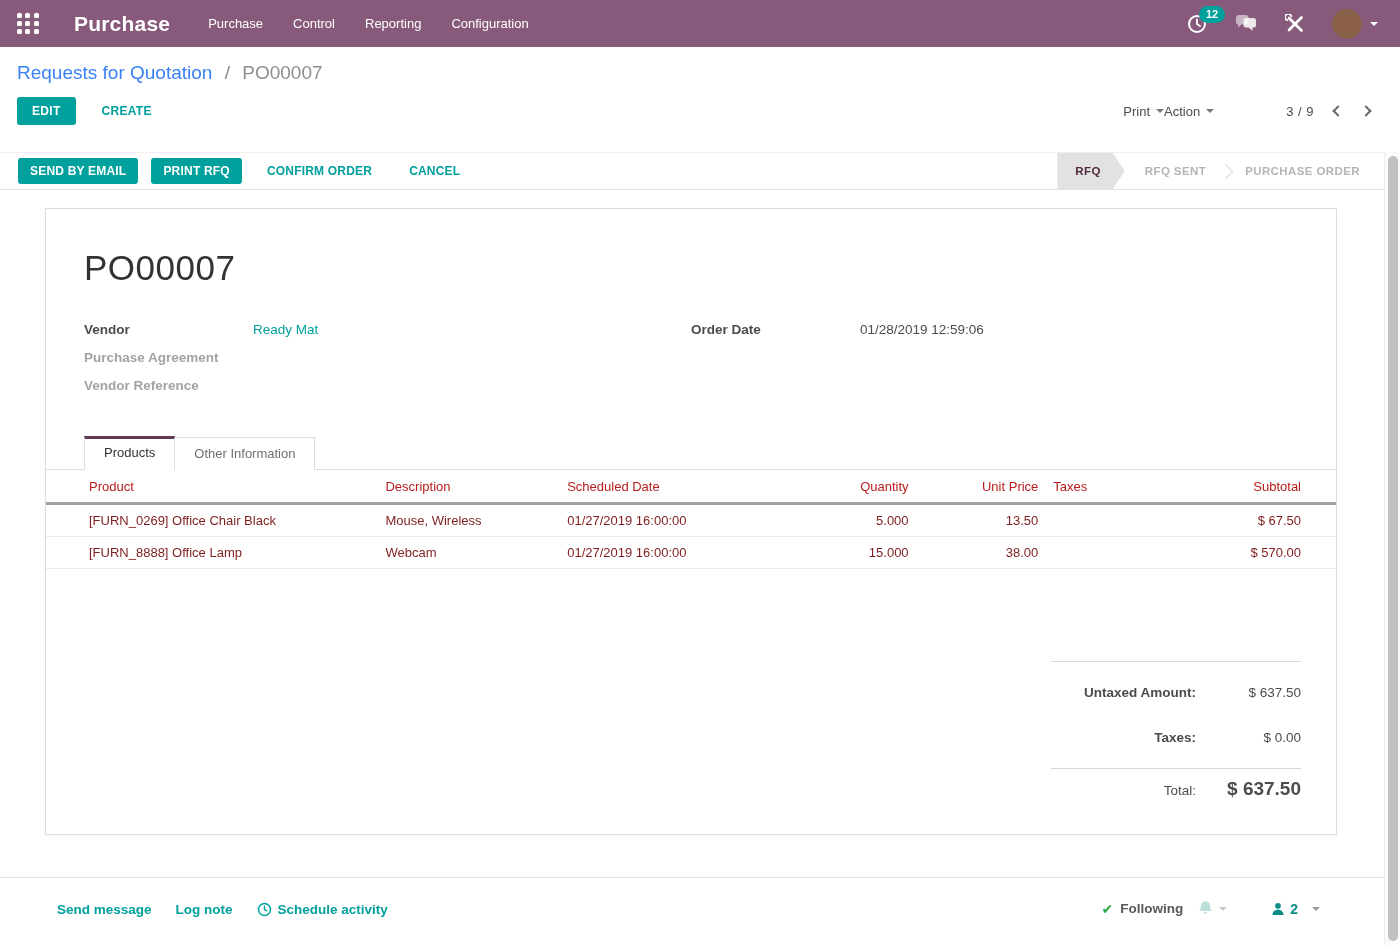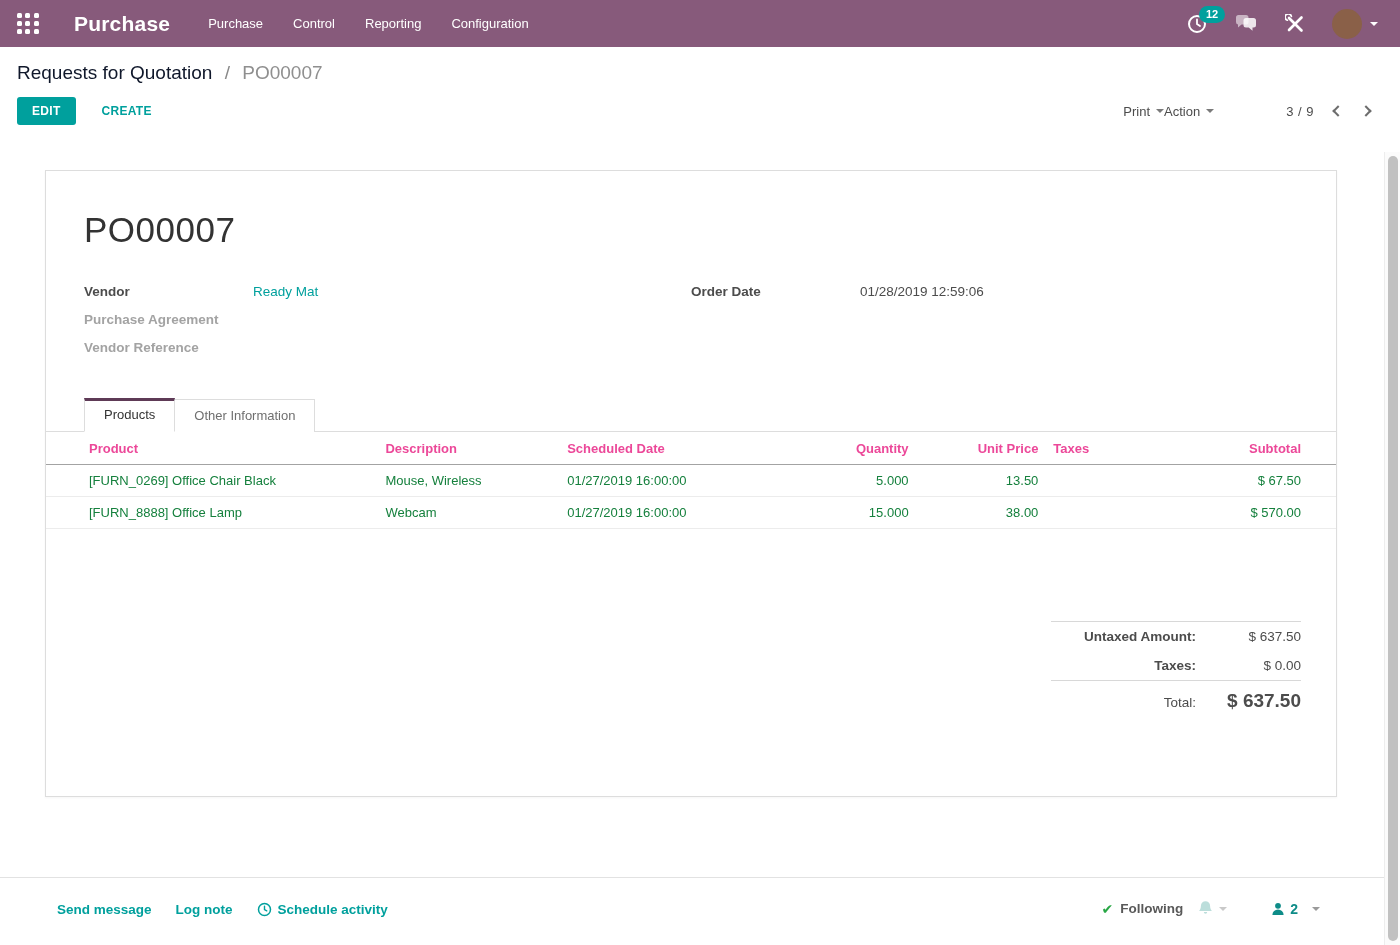--- a/index.html
+++ b/index.html
@@ -18,21 +18,21 @@
   .nav-icon { position:relative; display:flex; align-items:center; cursor:pointer; }
   .badge { position:absolute; top:-8px; left:12px; background:#00A09D; color:#fff; font-size:11px; font-weight:bold; padding:1.5px 7px; border-radius:10px; line-height:1.3; }
   .avatar-wrap { display:flex; align-items:center; gap:8px; cursor:pointer; }
   .avatar { width:30px; height:30px; border-radius:50%; background:radial-gradient(circle at 38% 32%, #ecd0a8 0%, #c59а75 35%, #8a6048 70%, #544033 100%); background-color:#8a6048; display:inline-block; }
   .caret { display:inline-block; width:0; height:0; border-left:4px solid transparent; border-right:4px solid transparent; border-top:4px solid currentColor; }
   .nav-caret { color:#fff; }
 
   
   .control-panel { height:105px; background:#fff; padding:13px 30px 0 17px; flex-shrink:0; }
   .breadcrumb { font-size:19px; line-height:26px; }
-  .breadcrumb .bc-link { color:#0f172a; cursor:pointer; }
+  .breadcrumb .bc-link { color:#3b82f6; cursor:pointer; }
   .breadcrumb .bc-sep { color:#888; margin:0 7px; }
   .breadcrumb .bc-current { color:#8f8f8f; }
   .cp-row { display:flex; align-items:center; margin-top:11px; }
   .cp-left { display:flex; align-items:center; gap:22px; }
   .btn-primary { background:#00A09D; color:#fff; font-weight:bold; font-size:12px; border:none; padding:7px 15px; border-radius:3px; cursor:pointer; letter-spacing:.3px; font-family:inherit; }
   .btn-link-strong { background:none; border:none; color:#00A09D; font-weight:bold; font-size:12px; cursor:pointer; letter-spacing:.3px; padding:7px 4px; font-family:inherit; }
   .cp-center { flex:1; display:flex; justify-content:flex-end; transform:translateX(-72px); }
   .dd-btn { display:flex; align-items:center; gap:6px; font-size:13px; color:#4c4c4c; cursor:pointer; }
   .dd-btn .caret { color:#7a7a7a; }
   .cp-right { display:flex; align-items:center; gap:20px; color:#4c4c4c; }
@@ -67,31 +67,31 @@
   .fvalue.link { color:#00A09D; cursor:pointer; }
 
   
   .tabs { display:flex; margin-top:37px; padding-left:38px; border-bottom:1px solid #ddd; align-items:flex-end; }
   .tab { font-size:13px; padding:8px 19px 9px; cursor:pointer; margin-bottom:-1px; }
   .tab.active { background:#fff; color:#333; border:1px solid #ddd; border-bottom:1px solid #fff; border-top:3px solid #5e3a56; padding-top:6px; }
   .tab.inactive { color:#6f6f6f; border-top:1px solid #ddd; border-right:1px solid #ddd; background:#fff; }
 
   
   table.lines { width:100%; border-collapse:collapse; font-size:13px; }
-  table.lines th { font-weight:bold; color:#ec4899; padding:9px 0 8px; border-bottom:1px solid #a3a3a3; }
-  table.lines td { padding:8px 0; border-bottom:1px solid #ececec; color:#15803d; }
+  table.lines th { font-weight:normal; color:#b91c1c; padding:9px 0 8px; border-bottom:3px solid #a3a3a3; }
+  table.lines td { padding:8px 0; border-bottom:1px solid #ececec; color:#7f1d1d; }
   .al { text-align:left; }
   .ar { text-align:right; }
   .pad-first { padding-left:43px !important; }
   .pad-last { padding-right:35px !important; }
 
   
   .totals-wrap { display:flex; justify-content:flex-end; padding-right:35px; margin-top:92px; }
   .totals { width:250px; border-top:1px solid #d8d8d8; font-size:13.5px; }
-  .tot-row { display:flex; justify-content:flex-end; align-items:baseline; padding:7px 0; }
+  .tot-row { display:flex; justify-content:flex-end; align-items:baseline; padding:7px 0;margin-top:16px; }
   .tot-label { font-weight:bold; color:#4c4c4c; }
   .tot-value { width:105px; text-align:right; }
   .tot-row.grand { border-top:1px solid #d8d8d8; padding-top:9px; }
   .tot-row.grand .tot-label { font-weight:normal; }
   .tot-row.grand .tot-value { font-weight:bold; font-size:19px; color:#4c4c4c; }
 
   
   .chatter { height:68px; border-top:1px solid #e2e2e2; background:#fff; padding:24px 30px 0 57px; display:flex; align-items:flex-start; }
   .chat-links { display:flex; gap:24px; align-items:center; }
   .chat-link { color:#00A09D; font-weight:bold; font-size:13.5px; cursor:pointer; display:flex; align-items:center; gap:6px; background:none; border:none; font-family:inherit; }
@@ -183,20 +183,34 @@
         </div>
       </div>
       <div class="cp-right">
         <span class="pager-val">3 / 9</span>
         <span class="chev left"></span>
         <span class="chev right"></span>
       </div>
     </div>
   </div>
 
+  <div class="statusbar">
+    <div class="sb-buttons">
+      <button class="btn-sb filled">SEND BY EMAIL</button>
+      <button class="btn-sb filled">PRINT RFQ</button>
+      <button class="btn-sb plain">CONFIRM ORDER</button>
+      <button class="btn-sb plain">CANCEL</button>
+    </div>
+    <div class="pipeline">
+      <div class="stage active">RFQ</div>
+      <div class="stage inactive">RFQ SENT</div>
+      <span class="stage-sep"></span>
+      <div class="stage inactive">PURCHASE ORDER</div>
+    </div>
+  </div>
 
   <div class="content">
     <div class="sheet">
       <h1 class="sheet-title">PO00007</h1>
 
       <div class="field-grid">
         <div class="fcol left">
           <div class="frow">
             <span class="flabel">Vendor</span>
             <span class="fvalue link">Ready Mat</span>

